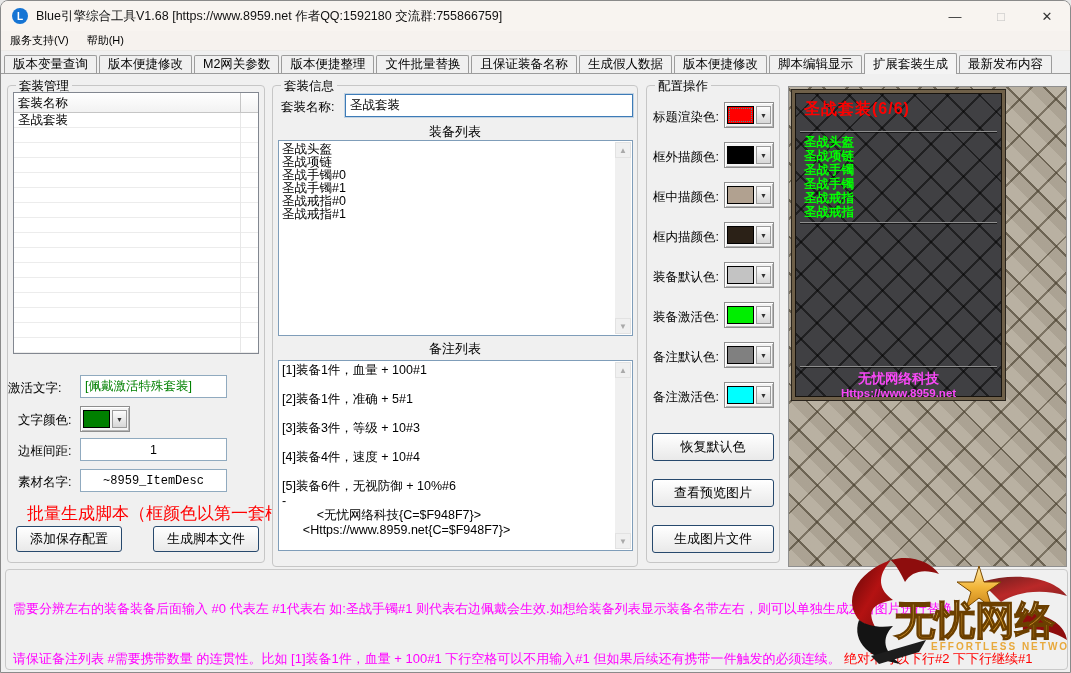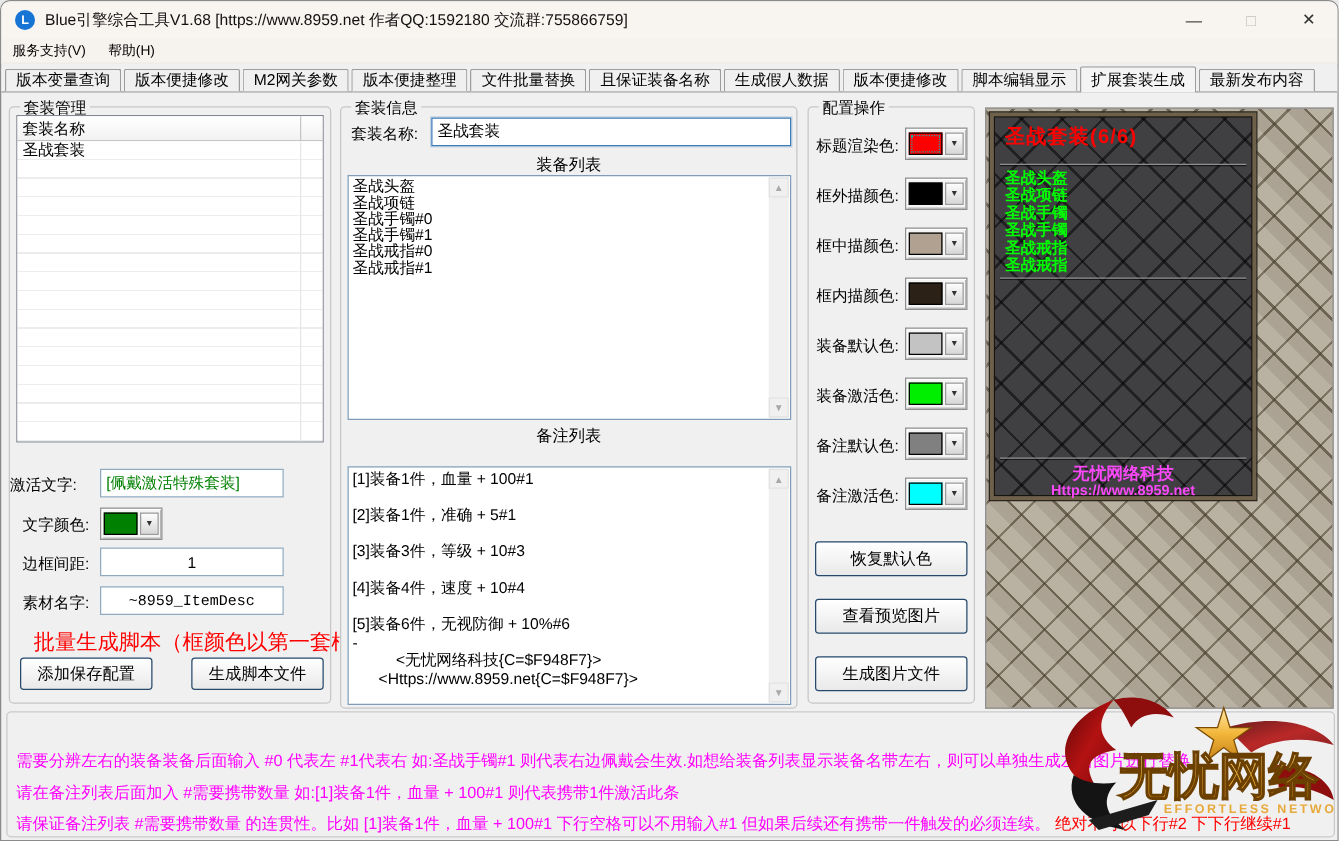--- a/index.html
+++ b/index.html
@@ -192,21 +192,21 @@
 圣战戒指#0
 圣战戒指#1</div>
       <div class="vscroll">
         <div class="varrow" style="top:0;">▲</div>
         <div class="varrow" style="bottom:0;">▼</div>
       </div>
     </div>
 
     <div class="sec-label" style="top:254px;">备注列表</div>
 
-    <div class="txtbox" style="left:5px; top:287px; width:355px; height:191px;">
+    <div class="txtbox" style="left:5px; top:274px; width:355px; height:191px;">
       <div class="txt-content" style="line-height:14.5px;">[1]装备1件，血量 + 100#1
 
 [2]装备1件，准确 + 5#1
 
 [3]装备3件，等级 + 10#3
 
 [4]装备4件，速度 + 10#4
 
 [5]装备6件，无视防御 + 10%#6
 -
@@ -287,21 +287,20 @@
 圣战戒指</div>
       <div class="tt-sep" style="top:129px;"></div>
       <div class="tt-sep" style="top:273px;"></div>
       <div class="tt-f1" style="color: rgb(249, 72, 247);">无忧网络科技</div>
       <div class="tt-f2" style="color: rgb(249, 72, 247);">Https://www.8959.net</div>
     </div>
   </div>
 
   <div class="bottom-box">
     <div class="instr-line" style="top: 30px; color: rgb(255, 0, 255);">需要分辨左右的装备装备后面输入 #0 代表左 #1代表右 如:圣战手镯#1 则代表右边佩戴会生效.如想给装备列表显示装备名带左右，则可以单独生成左右图片进行替换</div>
-    <div class="instr-line" style="top: 55px; color: rgb(255, 0, 255);">请在备注列表后面加入 #需要携带数量 如:[1]装备1件，血量 + 100#1 则代表携带1件激活此条</div>
     <div class="instr-line" style="top:80px;">
       <span style="color: rgb(255, 0, 255);">请保证备注列表 #需要携带数量 的连贯性。比如 [1]装备1件，血量 + 100#1 下行空格可以不用输入#1 但如果后续还有携带一件触发的必须连续。</span>
       <span style="color: rgb(255, 0, 0);">绝对不可以下行#2 下下行继续#1</span>
     </div>
 
     <svg class="logo" viewBox="0 0 238 120">
       <defs>
         <linearGradient id="gold" x1="0" y1="0" x2="0" y2="1">
           <stop offset="0" stop-color="#ffe9a8"></stop>
           <stop offset="0.5" stop-color="#f2b63a"></stop>

